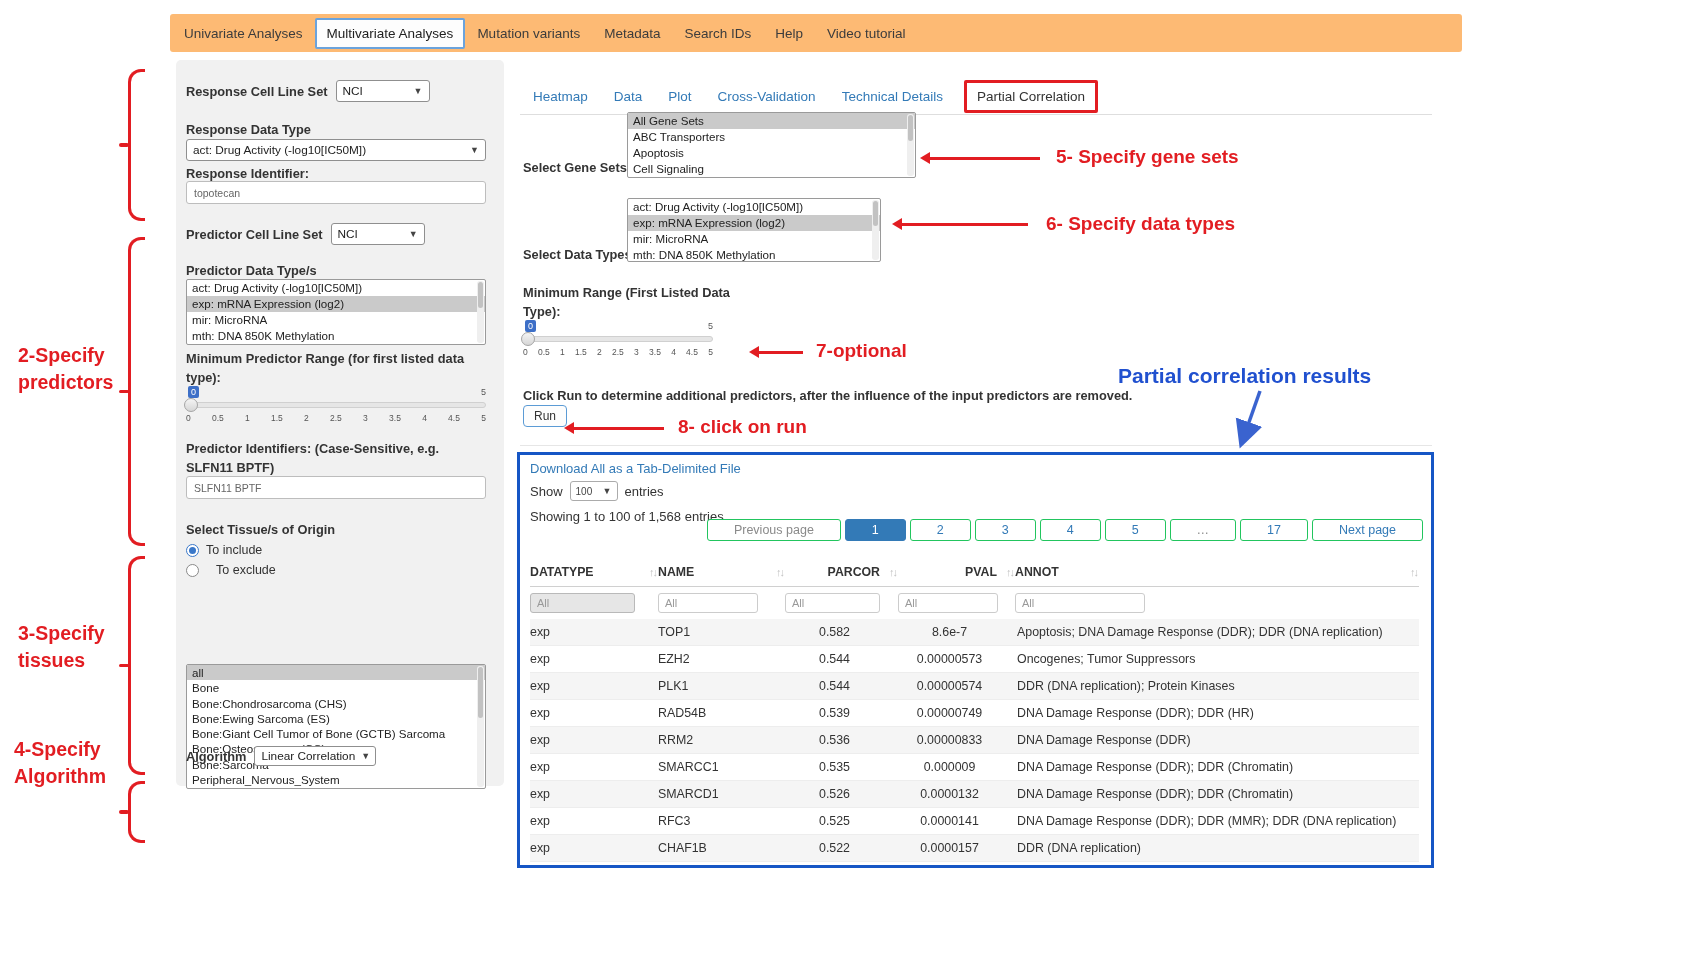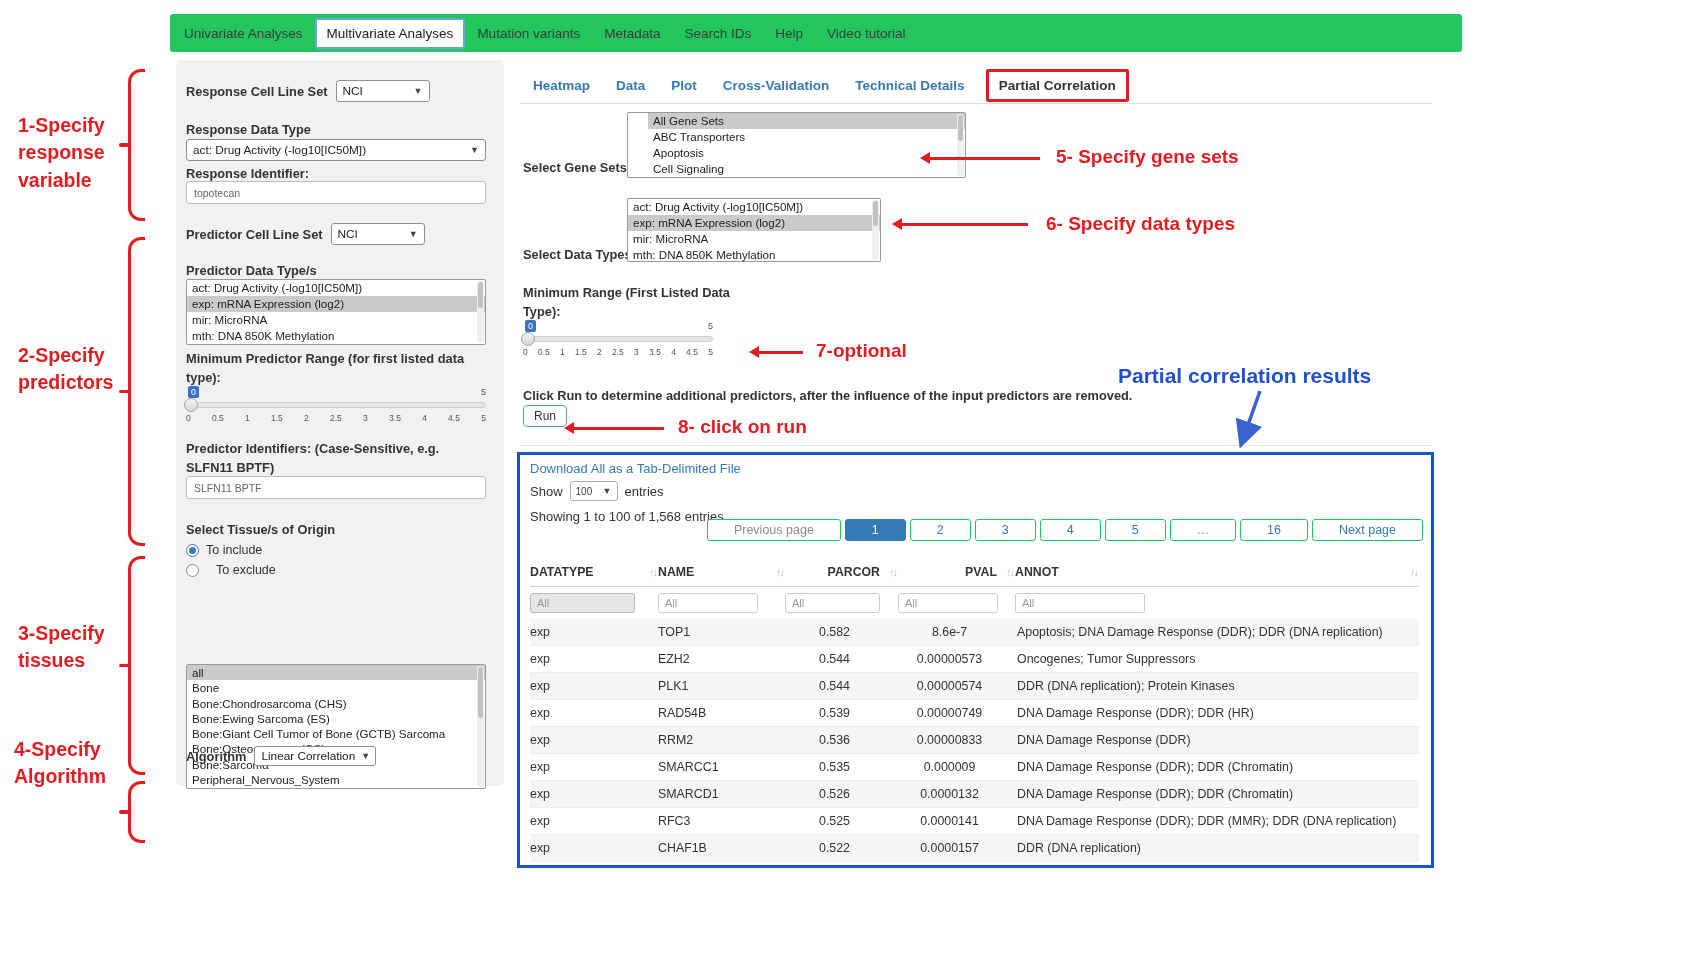--- a/index.html
+++ b/index.html
@@ -5,21 +5,21 @@
   * { margin:0; padding:0; box-sizing:border-box; }
   html,body { background:#fff; }
   .screen {
     position:relative; width:1700px; height:956px; background:#ffffff;
     font-family:"Liberation Sans","DejaVu Sans",sans-serif; color:#333; overflow:hidden;
   }
 
   
   .topnav {
     position:absolute; left:170px; top:14px; width:1292px; height:38px;
-    background:#22c55e; border-radius:3px; display:flex; align-items:center; padding:0 2px;
+    background:#fdba74; border-radius:3px; display:flex; align-items:center; padding:0 2px;
   }
   .nav-item { font-size:13.5px; color:#3c3c3c; padding:8px 12px; white-space:nowrap; cursor:pointer; }
   .nav-active { border:2px solid #6ba3dc; border-radius:2px; background:#fdfdfd; padding:6px 10px; color:#222; }
 
   
   .step-label { position:absolute; color:#e21d22; font-weight:bold; font-size:19.5px; line-height:1.4; }
   #step1 { left:18px; top:112px; width:104px; }
   #step2 { left:18px; top:342px; width:104px; }
   #step3 { left:18px; top:620px; width:104px; }
   #step4 { left:14px; top:736px; width:112px; }
@@ -86,30 +86,30 @@
   .tick { font-size:8.5px; color:#555; }
 
   
   .radio-row { display:flex; align-items:center; gap:7px; font-size:12.5px; color:#333; cursor:pointer; }
   .radio { width:13px; height:13px; border-radius:50%; border:1px solid #8a8a8a; background:#fff; flex:none; }
   .radio-checked { border-color:#3a78c9; }
   .radio-checked::after { content:""; display:block; width:7px; height:7px; border-radius:50%; background:#3a78c9; margin:2px; }
 
   
   .tabs {
-    position:absolute; left:520px; top:67px; width:912px; height:37px;
-    border-bottom:1px solid #dedede; display:flex; align-items:center;font-weight:bold;
+    position:absolute; left:520px; top:78px; width:912px; height:37px;
+    border-bottom:1px solid #dedede; display:flex; align-items:center;
   }
   .tab { font-size:13.5px; color:#337ab7; padding:8px 13px; white-space:nowrap; cursor:pointer; }
   .tab-active { color:#333; background:#fff; border:3px solid #e21d22; border-radius:2px; padding:6px 10px; margin-left:8px; }
 
   
   .main-abs { position:absolute; }
   #genesets-label { left:523px; top:160px; }
-  #genesets-box  { left:627px; top:112px; width:339px; height:66px;padding-left:20px; }
+  #genesets-box  { left:627px; top:112px; width:289px; height:66px; }
   #datatypes-label { left:523px; top:247px; }
   #datatypes-box { left:627px; top:198px; width:254px; height:64px; }
   #minrange-label { left:523px; top:284px; width:210px; line-height:1.45; }
   #main-slider { left:523px; top:320px; width:190px; height:40px; }
   #run-instruction { left:523px; top:388px; width:920px; }
   #run-button {
     left:523px; top:405px; padding:3px 10px; font-size:12px; color:#333;
     background:#fdfdfd; border:1.5px solid #5b9bd5; border-radius:4px; cursor:pointer;
   }
   .mainhr { position:absolute; left:520px; top:445px; width:912px; border-top:1px solid #e6e6e6; }
@@ -193,21 +193,20 @@
       <div class="nav-item">Metadata</div>
 
       <div class="nav-item">Search IDs</div>
 
       <div class="nav-item">Help</div>
 
       <div class="nav-item">Video tutorial</div>
 
   </nav>
 
-  <div class="step-label" id="step1">1-Specify response variable</div>
   <div class="step-label" id="step2">2-Specify predictors</div>
   <div class="step-label" id="step3">3-Specify tissues</div>
   <div class="step-label" id="step4">4-Specify Algorithm</div>
   <div class="brace" id="brace1"></div>
   <div class="brace" id="brace2"></div>
   <div class="brace" id="brace3"></div>
   <div class="brace" id="brace4"></div>
 
   <aside class="sidebar">
 
@@ -449,21 +448,21 @@
         <span class="page-btn">2</span>
 
         <span class="page-btn">3</span>
 
         <span class="page-btn">4</span>
 
         <span class="page-btn">5</span>
 
         <span class="page-btn page-muted">…</span>
 
-        <span class="page-btn">16</span>
+        <span class="page-btn">17</span>
 
         <span class="page-btn">Next page</span>
 
     </div>
 
     <div class="rtable">
       <div class="thead">
         <div class="th">
           <span>DATATYPE</span>
           <span class="sort-icon">↑↓</span>

